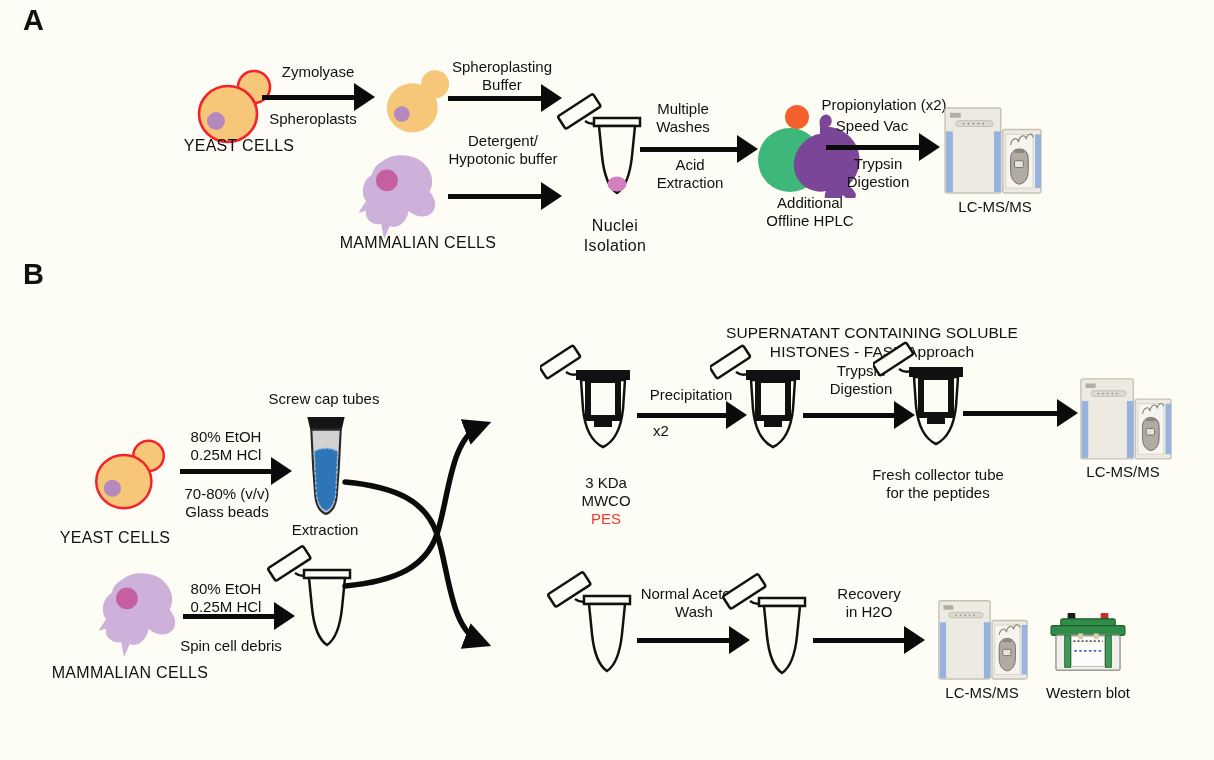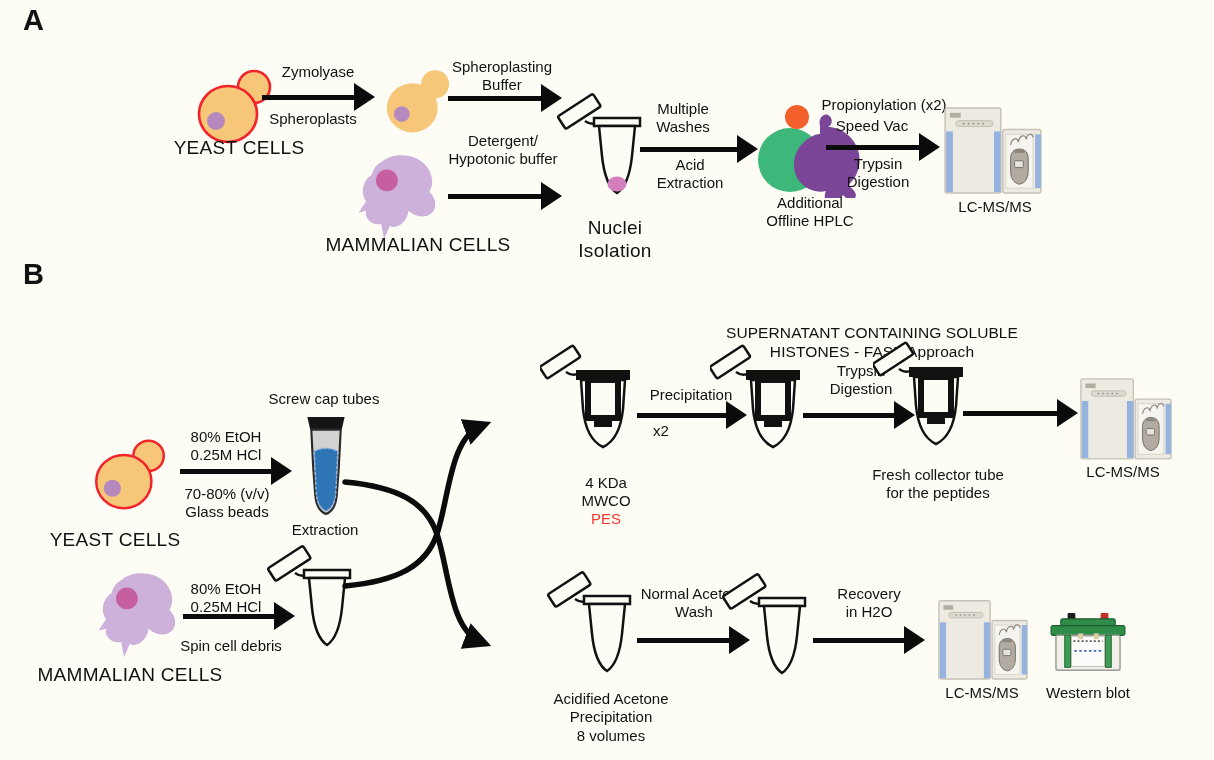--- a/index.html
+++ b/index.html
@@ -1,20 +1,20 @@
 <!DOCTYPE html>
 <html><head>
 <meta charset="utf-8">
 <style>
   html,body{margin:0;padding:0;}
   body{font-family:"Liberation Sans","DejaVu Sans",sans-serif;background:#fff;}
   #canvas{position:relative;width:1214px;height:760px;background:#FEFDF5;overflow:hidden;}
   .lbl{position:absolute;transform:translateX(-50%);text-align:center;white-space:pre-line;
        font-size:15px;line-height:1.22;color:#111;}
-  .big{font-size:19px;letter-spacing:.3px;}
+  .big{font-size:16px;letter-spacing:.3px;}
   .title{font-size:15.5px;letter-spacing:.1px;}
   .red{color:#F0382E;}
   .panel-letter{position:absolute;font-size:29px;font-weight:bold;color:#111;}
   .arrow{position:absolute;display:flex;align-items:center;}
   .arrow .shaft{flex:1;height:5px;background:#0B0B0B;}
   .arrow .head{width:0;height:0;border-left:21px solid #0B0B0B;
                border-top:14px solid transparent;border-bottom:14px solid transparent;}
   .ico{position:absolute;}
 </style>
 </head>
@@ -228,21 +228,21 @@
     </defs>
     <path d="M7,90 C60,95 88,110 99,142 C111,178 112,238 143,250" fill="none" stroke="#0B0B0B" stroke-width="5.5" stroke-linecap="round" marker-end="url(#ah)"></path>
     <path d="M7,194 C60,189 88,174 99,142 C111,106 112,46 143,34" fill="none" stroke="#0B0B0B" stroke-width="5.5" stroke-linecap="round" marker-end="url(#ah)"></path>
   </svg>
 
   <div class="lbl title" style="left:872px;top:324px">SUPERNATANT CONTAINING SOLUBLE HISTONES - FASP Approach</div>
 
   <svg class="ico" style="left:540px;top:343px" width="95" height="130">
       <use href="#sym-fasp"></use>
     </svg>
-  <div class="lbl" style="left:606px;top:474px">4 KDa
+  <div class="lbl" style="left:606px;top:474px">3 KDa
 MWCO</div>
   <div class="lbl red" style="left:606px;top:510px">PES</div>
 
   <div class="lbl" style="left:691px;top:386px">Precipitation</div>
   <div class="arrow" style="left:637px;top:401px;width:110px">
       <div class="shaft"></div>
       <div class="head"></div>
     </div>
   <div class="lbl" style="left:661px;top:422px">x2</div>
 
@@ -270,23 +270,20 @@
 
   <svg class="ico" style="left:1080px;top:375px" width="92" height="85">
       <use href="#sym-lcms"></use>
     </svg>
   <div class="lbl" style="left:1123px;top:463px">LC-MS/MS</div>
 
 
   <svg class="ico" style="left:542px;top:566px" width="95" height="130">
       <use href="#sym-tube-open"></use>
     </svg>
-  <div class="lbl" style="left:611px;top:690px">Acidified Acetone
-Precipitation
-8 volumes</div>
 
   <div class="lbl" style="left:694px;top:585px">Normal Acetone
 Wash</div>
   <div class="arrow" style="left:637px;top:626px;width:113px">
       <div class="shaft"></div>
       <div class="head"></div>
     </div>
 
   <svg class="ico" style="left:717px;top:568px" width="95" height="130">
       <use href="#sym-tube-open"></use>

